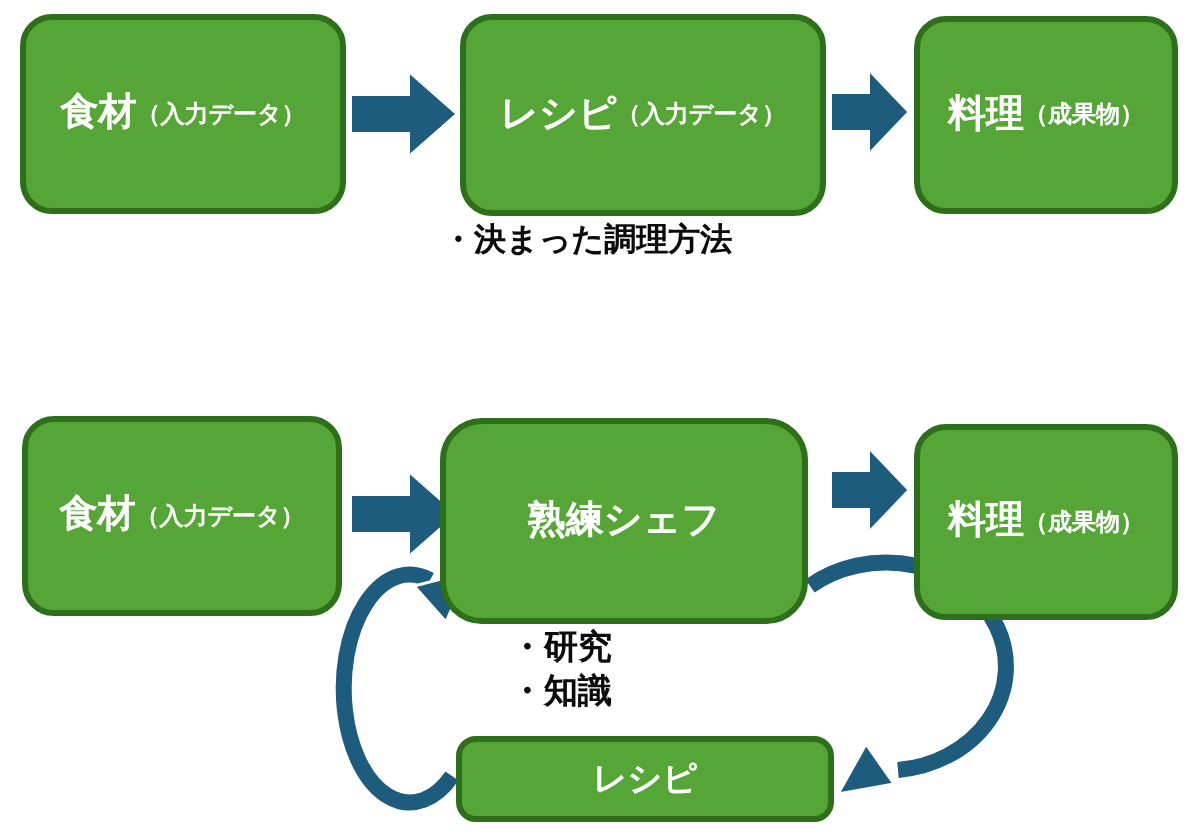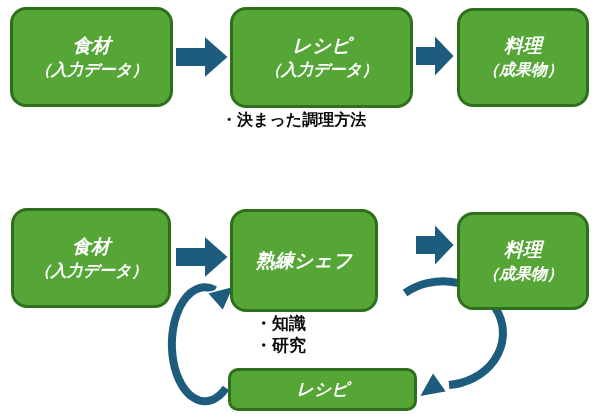--- a/index.html
+++ b/index.html
@@ -17,30 +17,30 @@
     position:relative;width:600px;height:419px;background:var(--bg);
     overflow:hidden;margin:0 auto;
   }
   .arrows{position:absolute;left:0;top:0;width:600px;height:419px;z-index:1;}
   .blockarrow{fill:var(--arrow_fill);stroke:var(--arrow_outline);stroke-width:2;stroke-linejoin:miter;}
   .arc{fill:none;stroke:var(--arrow_fill);stroke-width:8;}
   .archead{fill:var(--arrow_fill);stroke:var(--arrow_outline);stroke-width:1.5;}
   .box{
     position:absolute;z-index:2;box-sizing:border-box;
     background:var(--box_fill);border:3px solid var(--box_border);border-radius:16px;
-    display:flex;flex-direction:column;align-items:center;justify-content:center;
-    color:var(--box_text);font-weight:bold;text-align:center;font-style:italic;
+    display:flex;flex-direction:row;align-items:center;justify-content:center;
+    color:var(--box_text);font-weight:bold;text-align:center;
   }
   .box .l1{font-size:19px;line-height:24px;}
-  .box .l2{font-size:16px;line-height:23px;}
+  .box .l2{font-size:12px;line-height:23px;}
   .b1{left:10px;top:7px;width:163px;height:100px;}
   .b2{left:230px;top:7px;width:183px;height:101px;}
   .b3{left:457px;top:8px;width:132px;height:99px;}
   .b4{left:11px;top:208px;width:160px;height:100px;}
-  .b5{left:230px;top:209px;width:148px;height:103px;}
+  .b5{left:220px;top:209px;width:184px;height:103px;border-radius:21px;}
   .b6{left:457px;top:212px;width:132px;height:98px;}
   .loopbox{
     left:228px;top:368px;width:189px;height:43px;border-radius:10px;
     font-size:17px;line-height:20px;
   }
   .annotation{
     position:absolute;z-index:2;left:221px;top:110px;width:220px;
     font-size:16px;font-weight:bold;color:var(--annotation_text);white-space:nowrap;
   }
   .bullets{
@@ -87,21 +87,21 @@
   </div>
   <div class="box b5">
     <div class="l1">熟練シェフ</div>
   </div>
   <div class="box b6">
     <div class="l1">料理</div>
     <div class="l2">（成果物）</div>
   </div>
 
   <div class="bullets">
+    <div>・研究</div>
     <div>・知識</div>
-    <div>・研究</div>
   </div>
 
   <div class="box loopbox">
     <div class="l1" style="font-size:17px;">レシピ</div>
   </div>
 
 </div>
 
 </body></html>

